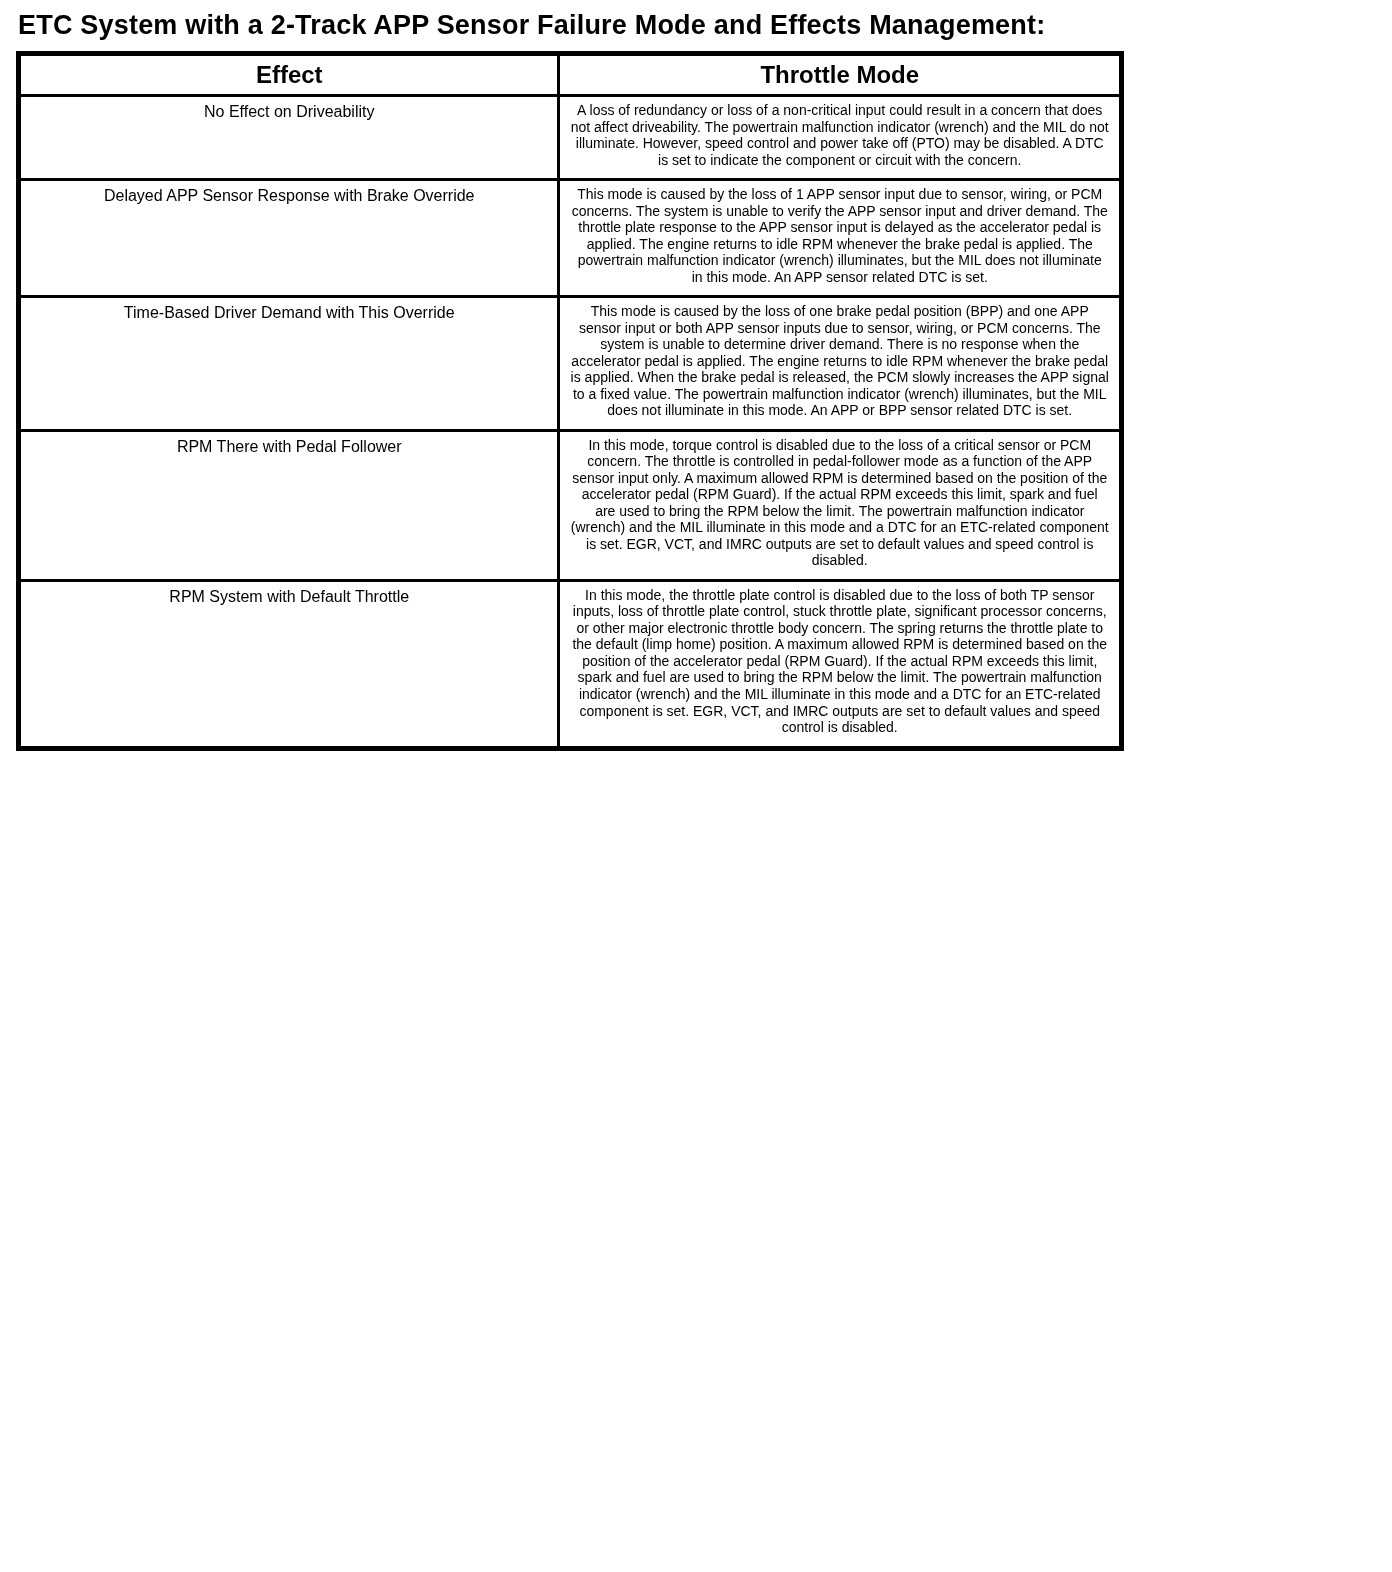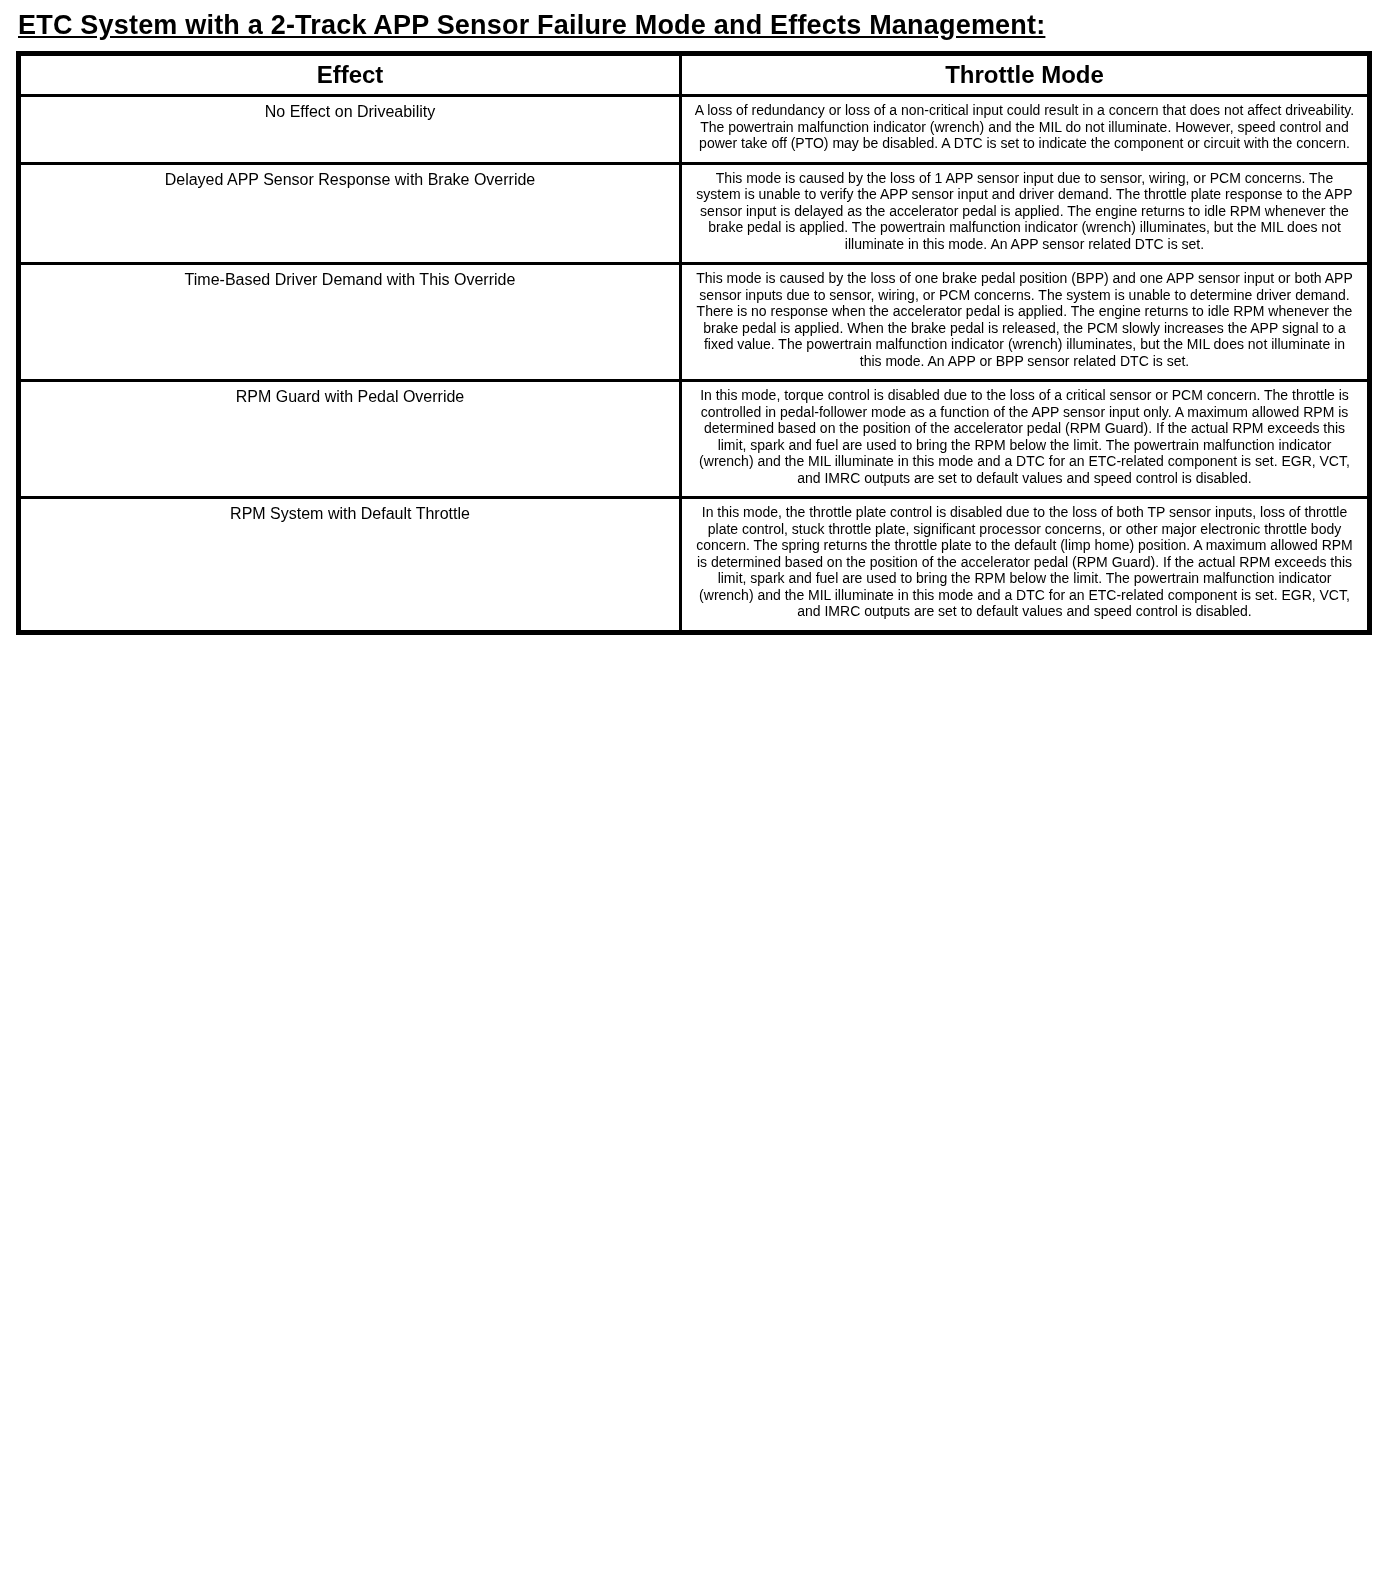--- a/index.html
+++ b/index.html
@@ -14,26 +14,25 @@
     -webkit-font-smoothing: antialiased;
   }
   .page {
     padding: 6px 14px 10px 16px;
   }
   .doc-title {
     font-size: 27px;
     font-weight: bold;
     margin: 4px 0 10px 2px;
     letter-spacing: 0.2px;
-    text-decoration: underline;
   }
   table.fmea {
     border-collapse: collapse;
     table-layout: fixed;
-    width: 1356px;
+    width: 1108px;
     border: 5px solid #000000;
   }
   table.fmea col.effect-col   { width: 49%; }
   table.fmea col.failure-col  { width: 51%; }
   table.fmea th {
     border: 3px solid #000000;
     font-size: 24px;
     font-weight: bold;
     text-align: center;
     padding: 5px 4px;
@@ -75,21 +74,21 @@
       </tr>
       <tr>
         <td class="effect-cell">Delayed APP Sensor Response with Brake Override</td>
         <td class="failure-cell">This mode is caused by the loss of 1 APP sensor input due to sensor, wiring, or PCM concerns. The system is unable to verify the APP sensor input and driver demand. The throttle plate response to the APP sensor input is delayed as the accelerator pedal is applied. The engine returns to idle RPM whenever the brake pedal is applied. The powertrain malfunction indicator (wrench) illuminates, but the MIL does not illuminate in this mode. An APP sensor related DTC is set.</td>
       </tr>
       <tr>
         <td class="effect-cell">Time-Based Driver Demand with This Override</td>
         <td class="failure-cell">This mode is caused by the loss of one brake pedal position (BPP) and one APP sensor input or both APP sensor inputs due to sensor, wiring, or PCM concerns. The system is unable to determine driver demand. There is no response when the accelerator pedal is applied. The engine returns to idle RPM whenever the brake pedal is applied. When the brake pedal is released, the PCM slowly increases the APP signal to a fixed value. The powertrain malfunction indicator (wrench) illuminates, but the MIL does not illuminate in this mode. An APP or BPP sensor related DTC is set.</td>
       </tr>
       <tr>
-        <td class="effect-cell">RPM Guard with Pedal Override</td>
+        <td class="effect-cell">RPM There with Pedal Follower</td>
         <td class="failure-cell">In this mode, torque control is disabled due to the loss of a critical sensor or PCM concern. The throttle is controlled in pedal-follower mode as a function of the APP sensor input only. A maximum allowed RPM is determined based on the position of the accelerator pedal (RPM Guard). If the actual RPM exceeds this limit, spark and fuel are used to bring the RPM below the limit. The powertrain malfunction indicator (wrench) and the MIL illuminate in this mode and a DTC for an ETC-related component is set. EGR, VCT, and IMRC outputs are set to default values and speed control is disabled.</td>
       </tr>
       <tr>
         <td class="effect-cell">RPM System with Default Throttle</td>
         <td class="failure-cell">In this mode, the throttle plate control is disabled due to the loss of both TP sensor inputs, loss of throttle plate control, stuck throttle plate, significant processor concerns, or other major electronic throttle body concern. The spring returns the throttle plate to the default (limp home) position. A maximum allowed RPM is determined based on the position of the accelerator pedal (RPM Guard). If the actual RPM exceeds this limit, spark and fuel are used to bring the RPM below the limit. The powertrain malfunction indicator (wrench) and the MIL illuminate in this mode and a DTC for an ETC-related component is set. EGR, VCT, and IMRC outputs are set to default values and speed control is disabled.</td>
       </tr>
     </tbody>
   </table>
 </div>
 

